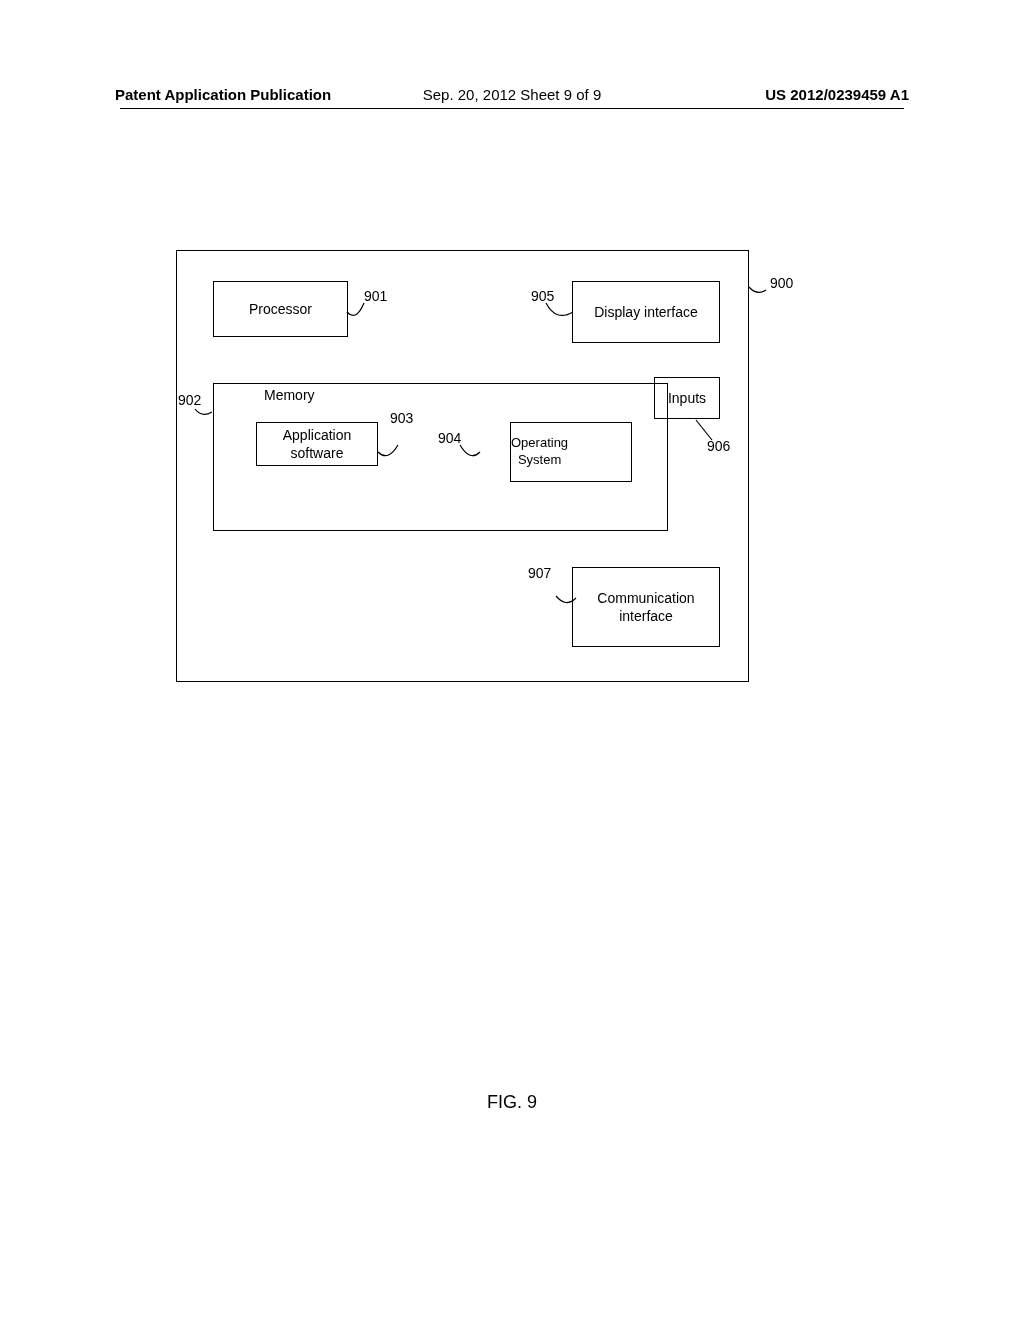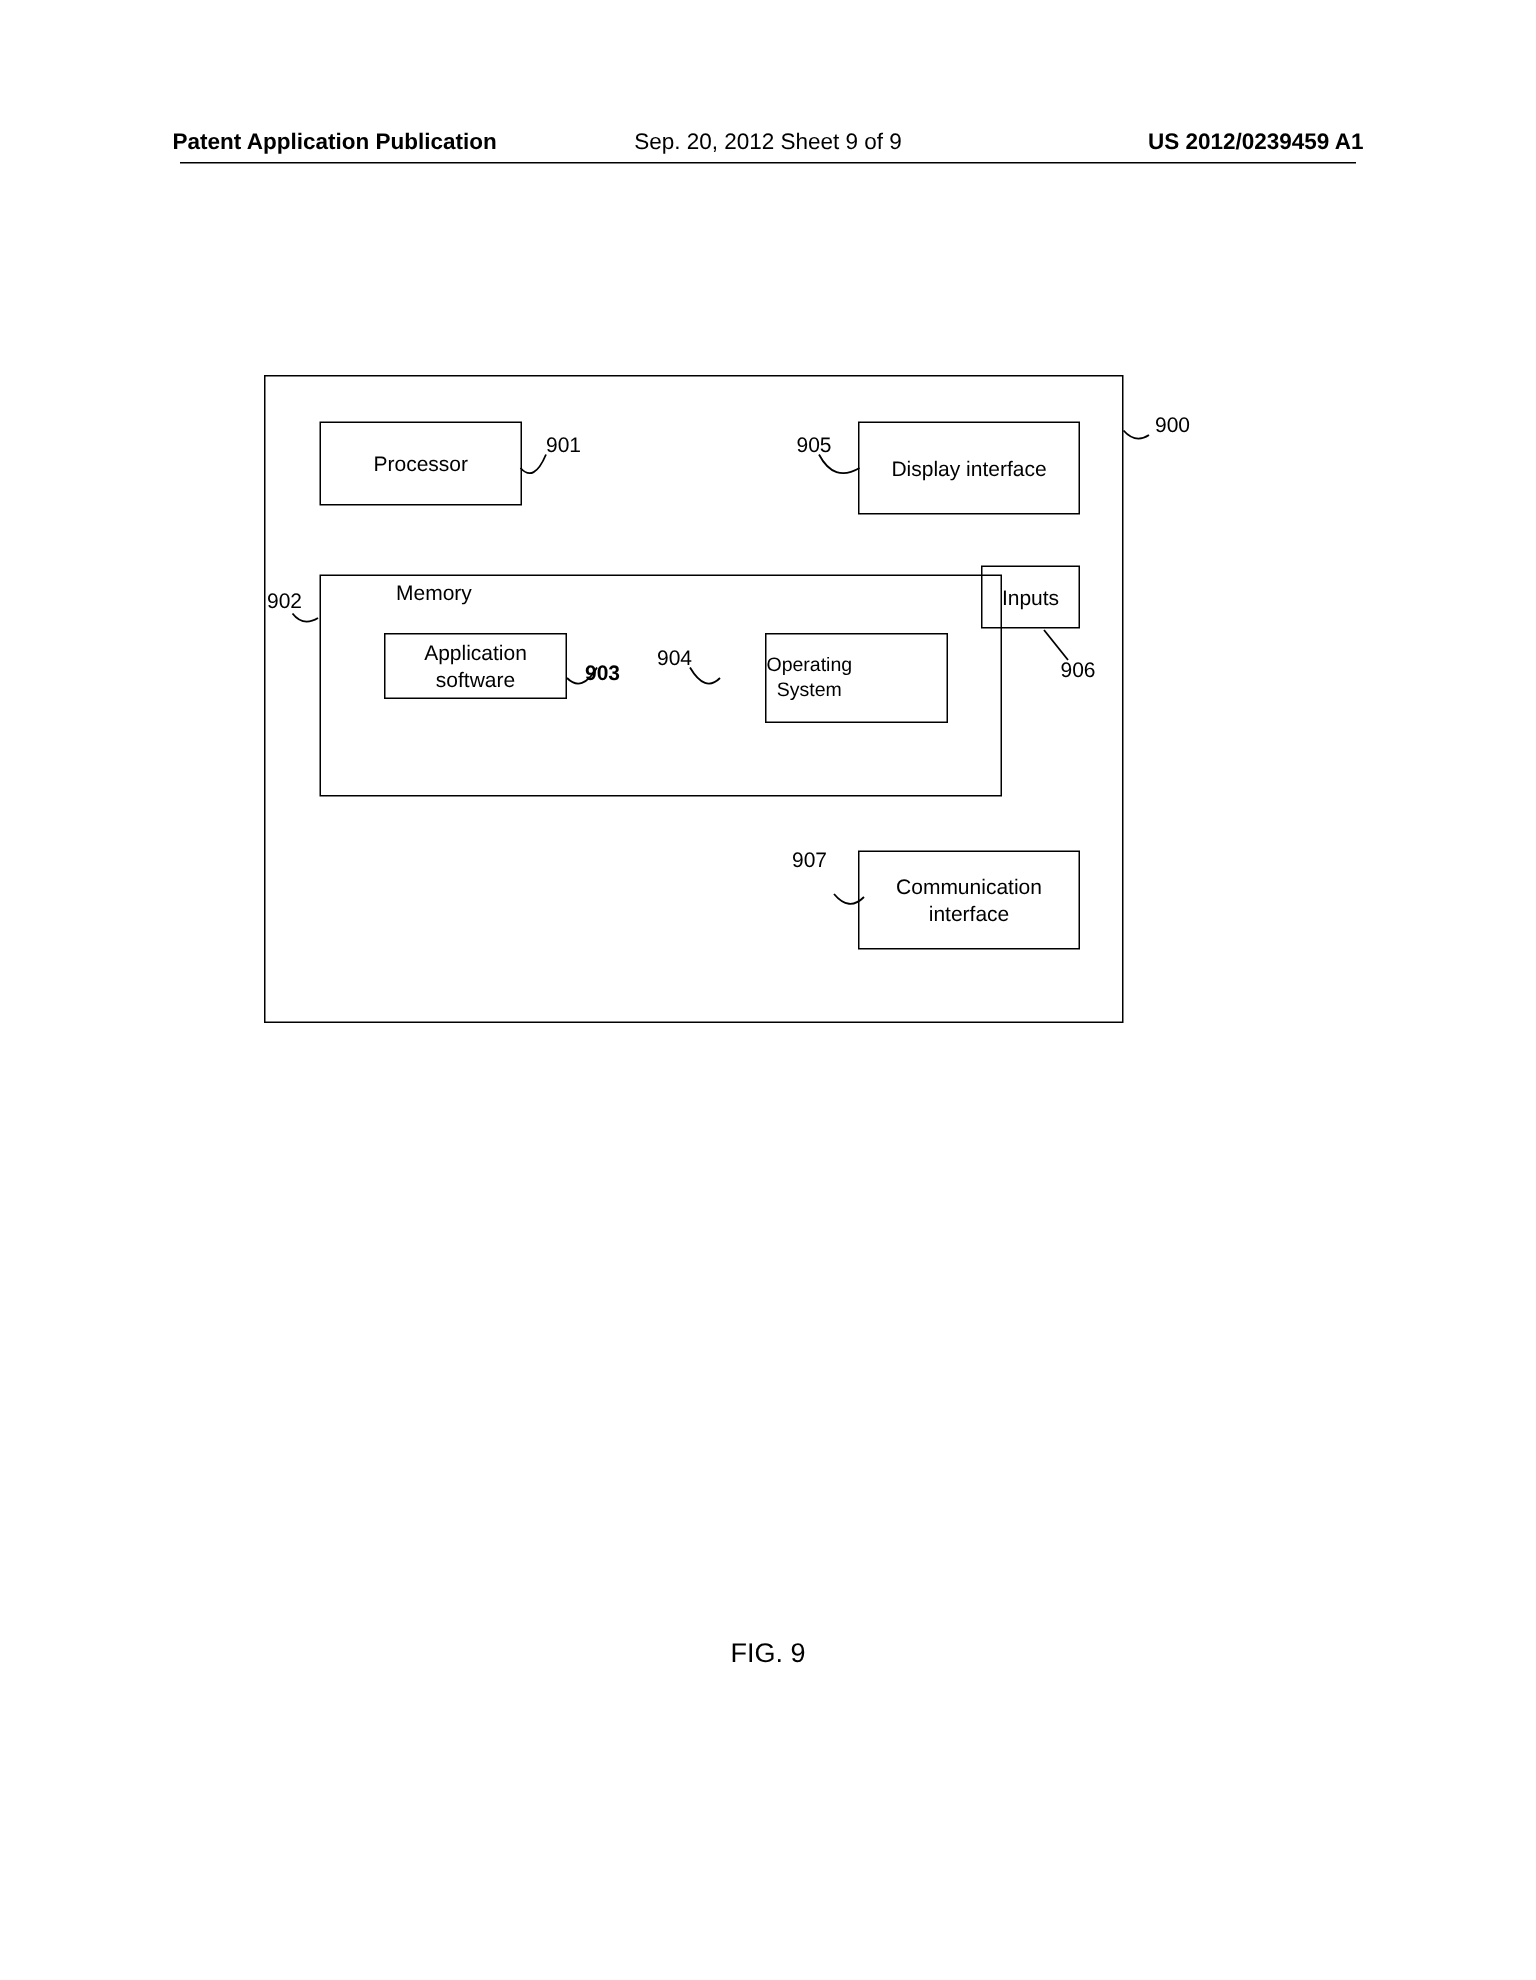--- a/index.html
+++ b/index.html
@@ -114,42 +114,41 @@
     .inputs-box {
       top: 126px;
       right: 28px;
       width: 66px;
       height: 42px;
     }
     .comm-box {
       top: 316px;
       right: 28px;
       width: 148px;
-      height: 66px;
+      height: 80px;
     }
     .ref-label {
       position: absolute;
       font-size: 14px;
     }
     .ref-900 {
       top: 275px;
       left: 770px;
     }
     .ref-901 {
       top: 288px;
       left: 364px;
     }
     .ref-902 {
       top: 392px;
       left: 178px;
     }
     .ref-903 {
-      top: 440px;
+      top: 410px;
       left: 390px;
-      font-weight: bold;
     }
     .ref-904 {
       top: 430px;
       left: 438px;
     }
     .ref-905 {
       top: 288px;
       left: 531px;
     }
     .ref-906 {

